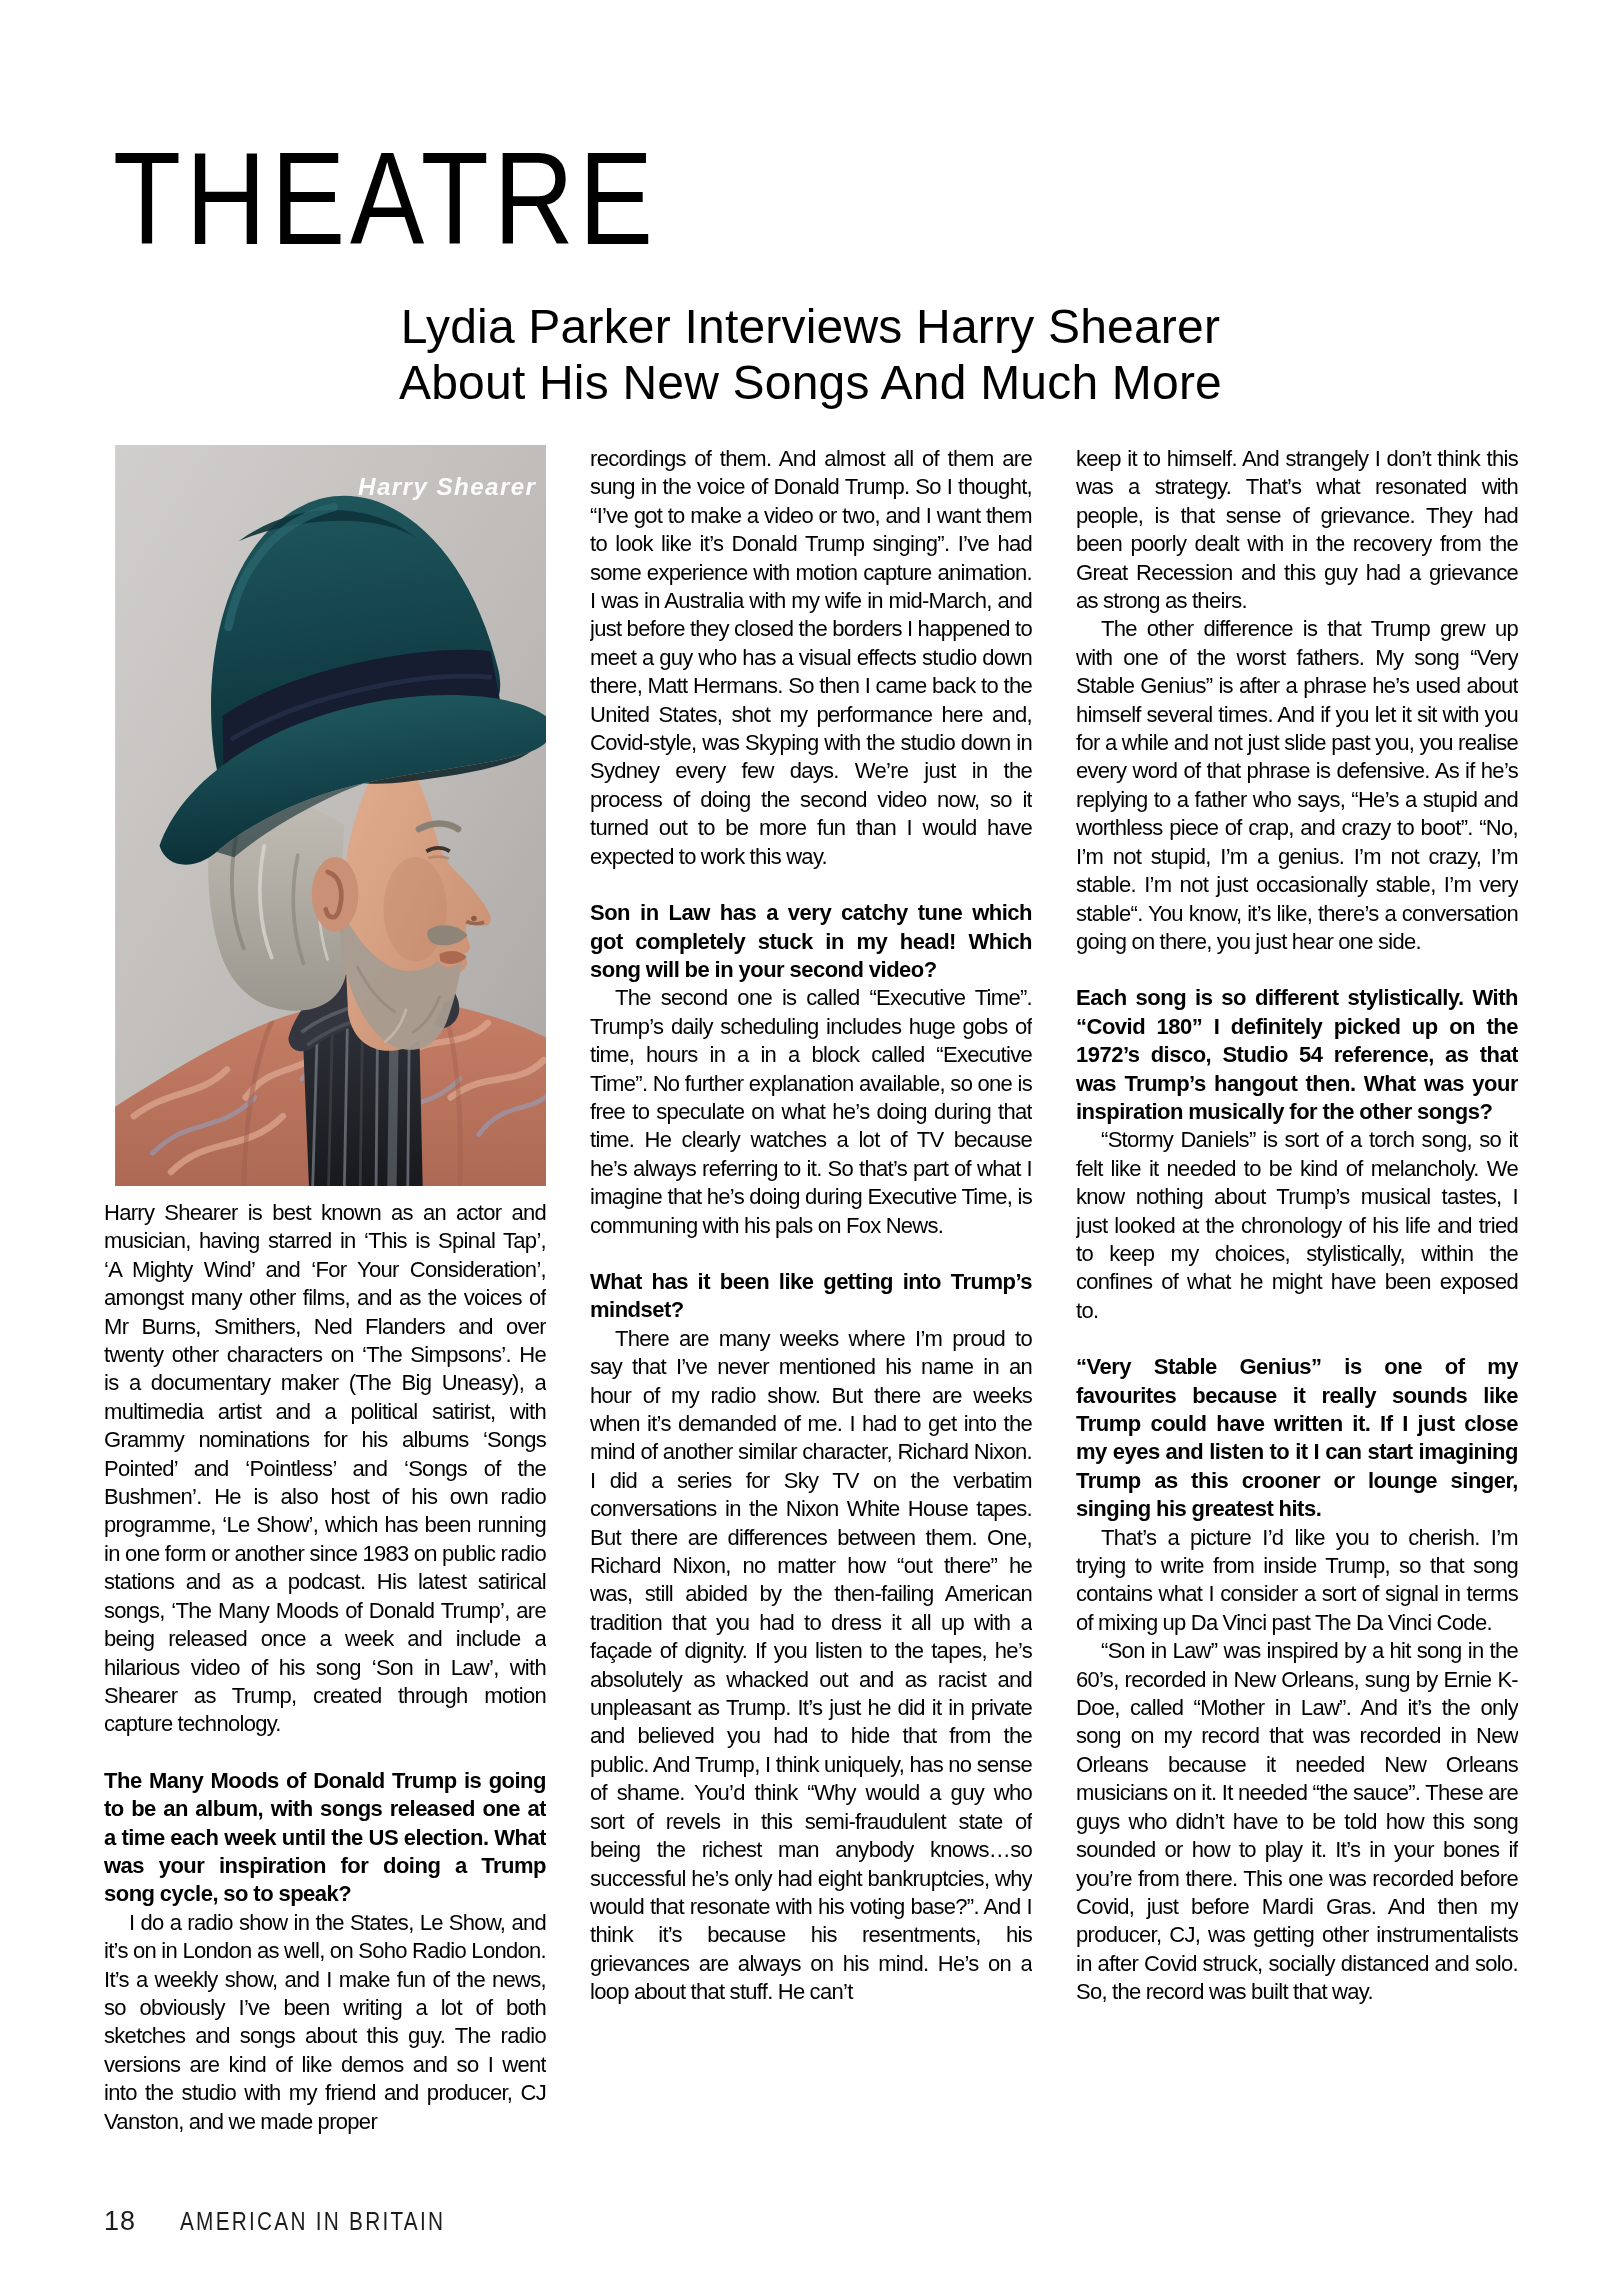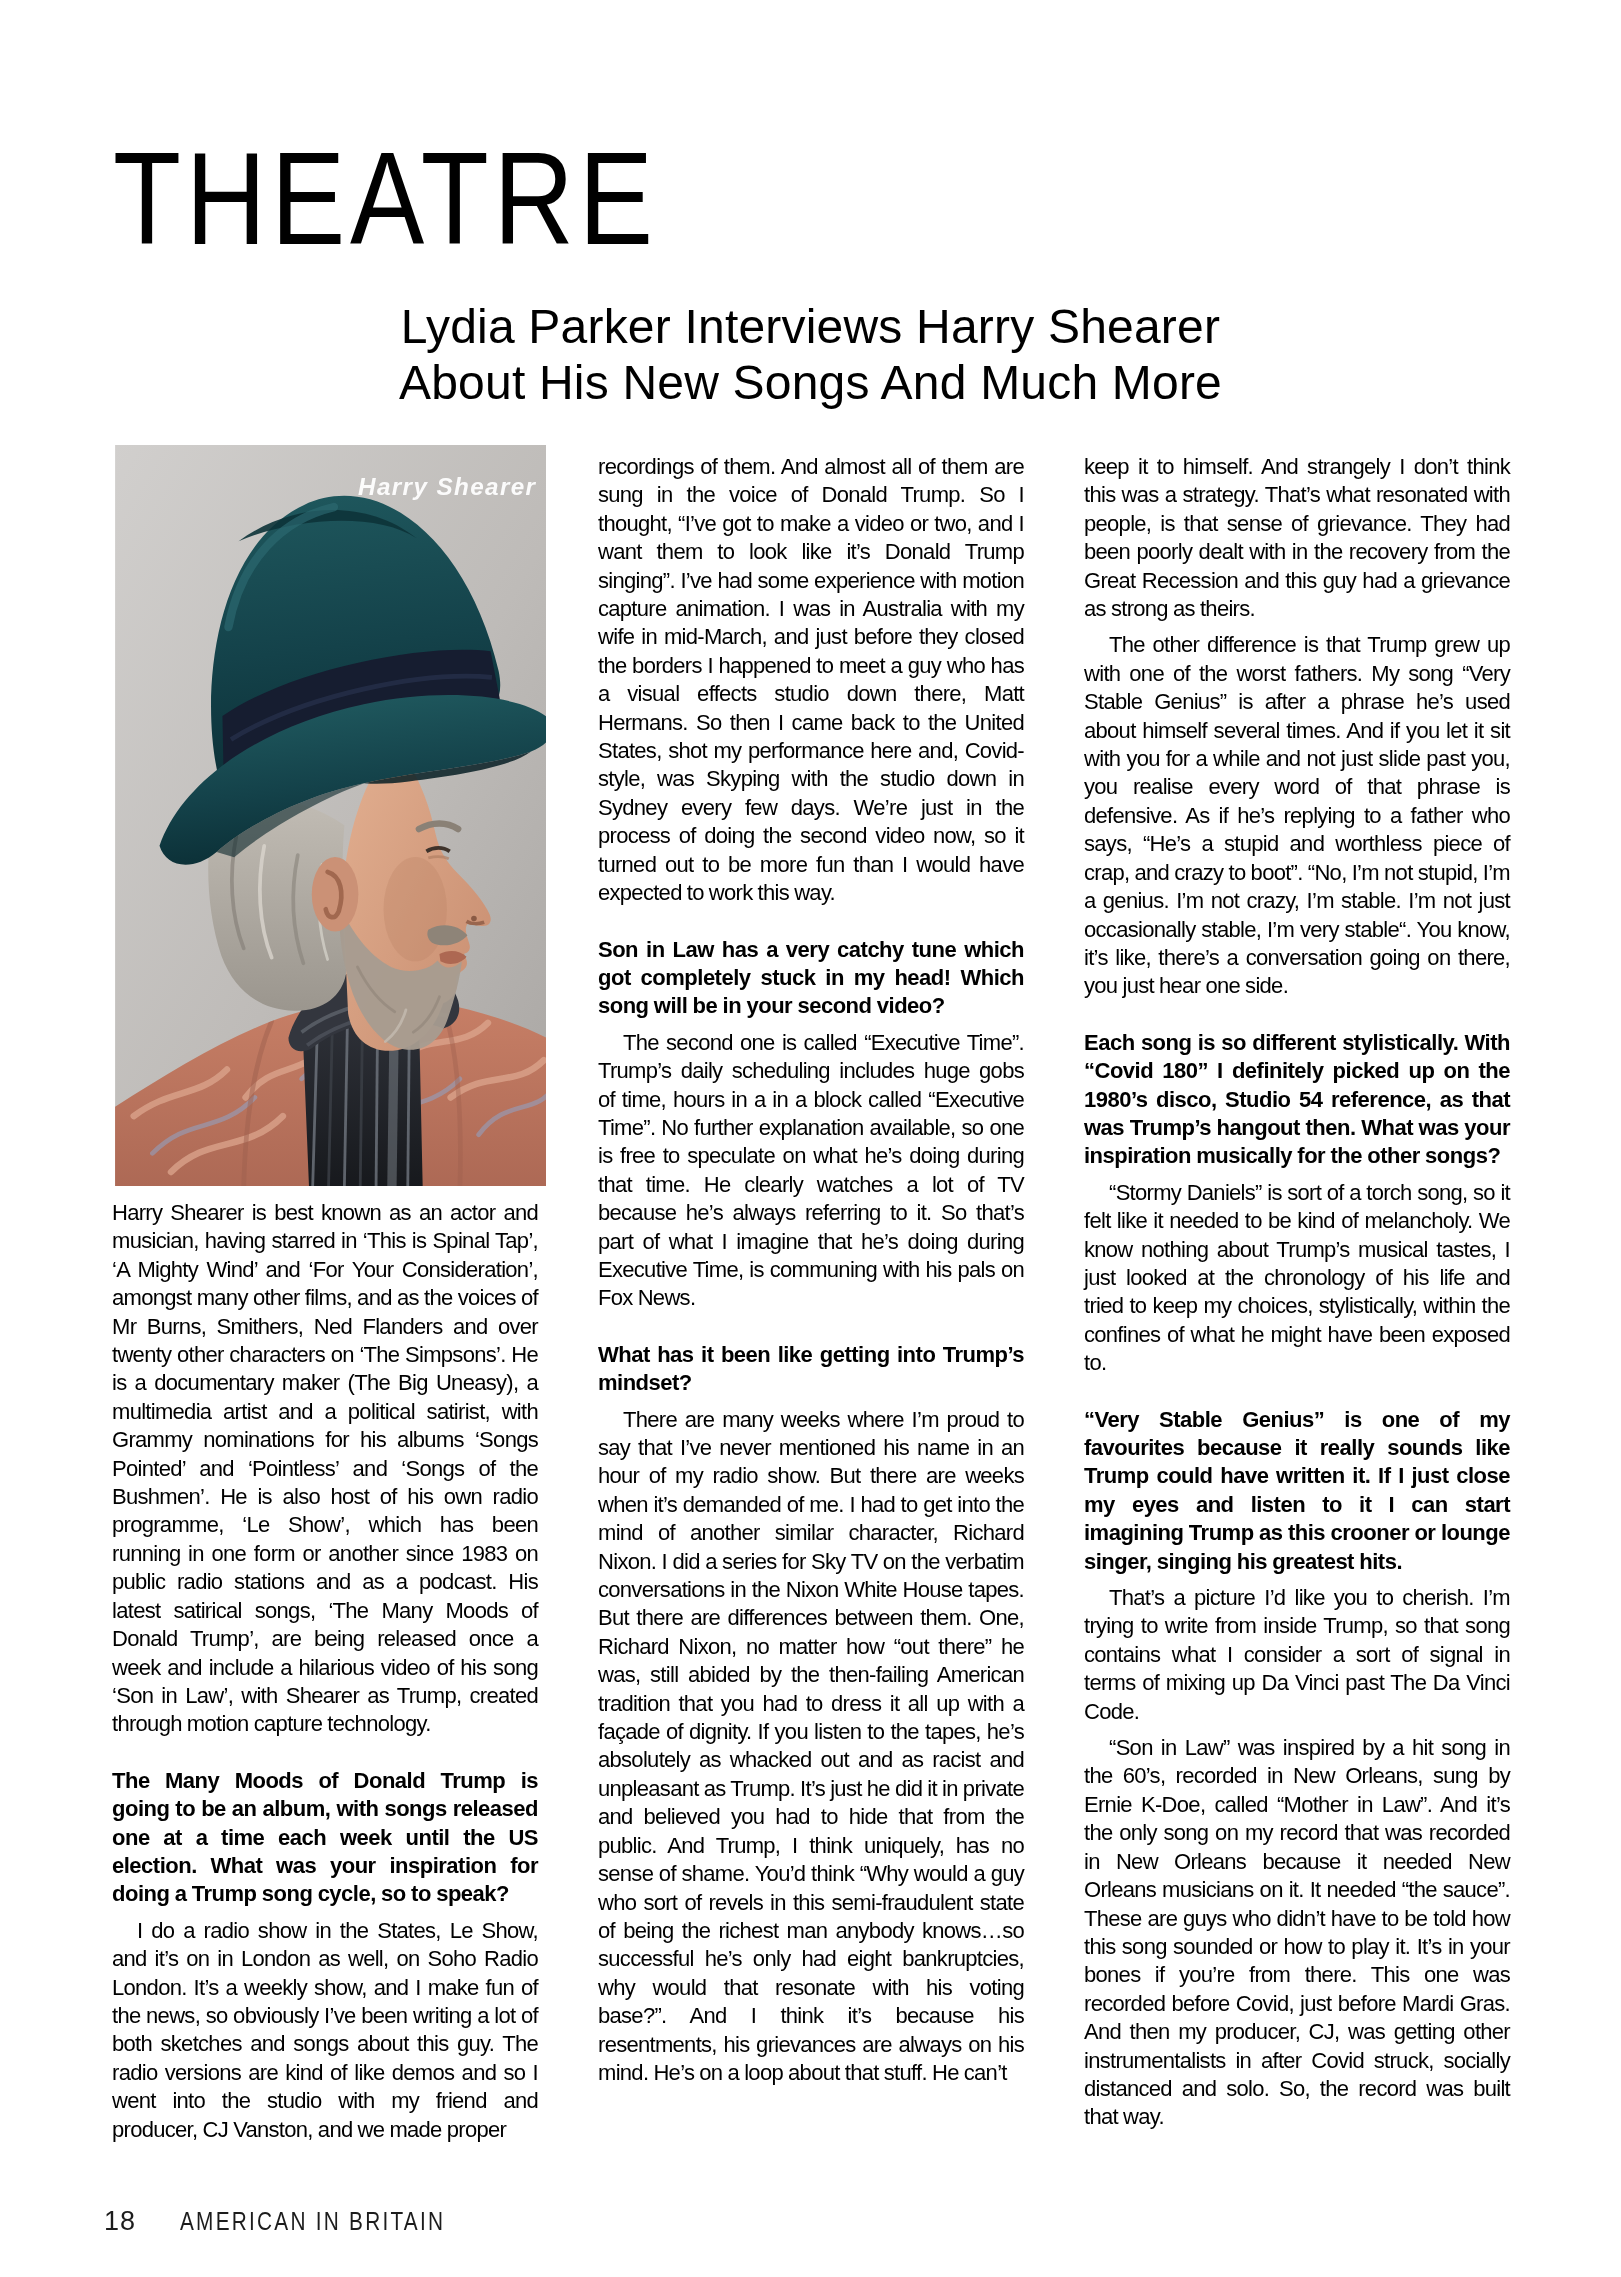--- a/index.html
+++ b/index.html
@@ -17,21 +17,21 @@
     font-size:48px;line-height:56px;font-weight:400;letter-spacing:0.2px;
   }
   .columns{
     position:absolute;left:104px;top:445px;width:1413px;height:1753px;
     display:grid;grid-template-columns:442px 442px 442px;column-gap:44px;
   }
   .col{overflow:hidden;}
   .photo{width:442px;height:741px;margin:0 0 13px 11px;position:relative;}
   .photo svg{display:block;}
   .block{
-    margin:8px;font-size:22px;line-height:28.4px;text-align:justify;
+    margin:0;font-size:22px;line-height:28.4px;text-align:justify;
     letter-spacing:-0.7px;word-spacing:-0.3px;
   }
   .block.bold{font-weight:700;letter-spacing:-0.5px;}
   .block.gap{margin-top:28px;}
   .block.indent{text-indent:25px;}
   .footer{
     position:absolute;left:104px;top:2206px;display:flex;align-items:baseline;color:#1c1c1c;
   }
   .footer .pnum{font-size:27px;letter-spacing:0.9px;width:76px;}
   .footer .mag{
@@ -178,21 +178,21 @@
       <p class="block">recordings of them. And almost all of them are sung in the voice of Donald Trump. So I thought, “I’ve got to make a video or two, and I want them to look like it’s Donald Trump singing”. I’ve had some experience with motion capture animation. I was in Australia with my wife in mid-March, and just before they closed the borders I happened to meet a guy who has a visual effects studio down there, Matt Hermans.  So then I came back to the United States, shot my performance here and, Covid-style, was Skyping with the studio down in Sydney every few days. We’re just in the process of doing the second video now, so it turned out to be more fun than I would have expected to work this way.</p>
       <p class="block bold gap">Son in Law has a very catchy tune which got completely stuck in my head! Which song will be in your second video?</p>
       <p class="block indent">The second one is called “Executive Time”. Trump’s daily scheduling includes huge gobs of time, hours in a in a block called “Executive Time”. No further explanation available, so one is free to speculate on what he’s doing during that time. He clearly watches a lot of TV because he’s always referring to it. So that’s part of what I imagine that he’s doing during Executive Time, is communing with his pals on Fox News.</p>
       <p class="block bold gap">What has it been like getting into Trump’s mindset?</p>
       <p class="block indent">There are many weeks where I’m proud to say that I’ve never mentioned his name in an hour of my radio show. But there are weeks when it’s demanded of me. I had to get into the mind of another similar character, Richard Nixon. I did a series for Sky TV on the verbatim conversations in the Nixon White House tapes. But there are differences between them. One, Richard Nixon, no matter how “out there” he was, still abided by the then-failing American tradition that you had to dress it all up with a façade of dignity.  If you listen to the tapes, he’s absolutely as whacked out and as racist and unpleasant as Trump. It’s just he did it in private and believed you had to hide that from the public. And Trump, I think uniquely, has no sense of shame. You’d think “Why would a guy who sort of revels in this semi-fraudulent state of being the richest man anybody knows…so successful he’s only had eight bankruptcies, why would that resonate with his voting base?”. And I think it’s because his resentments, his grievances are always on his mind. He’s on a loop about that stuff. He can’t</p>
     </div>
 
   <div class="col" id="col3">
       <p class="block">keep it to himself. And strangely I don’t think this was a strategy. That’s what resonated with people, is that sense of grievance. They had been poorly dealt with in the recovery from the Great Recession and this guy had a grievance as strong as theirs.</p>
       <p class="block indent">The other difference is that Trump grew up with one of the worst fathers. My song “Very Stable Genius” is after a phrase he’s used about himself several times. And if you let it sit with you for a while and not just slide past you, you realise every word of that phrase is defensive. As if he’s replying to a father who says, “He’s a stupid and worthless piece of crap, and crazy to boot”. “No, I’m not stupid, I’m a genius. I’m not crazy, I’m stable. I’m not just occasionally stable, I’m very stable“. You know, it’s like, there’s a conversation going on there, you just hear one side.</p>
-      <p class="block bold gap">Each song is so different stylistically. With “Covid 180” I definitely picked up on the 1980’s disco, Studio 54 reference, as that was Trump’s hangout then. What was your inspiration musically for the other songs?</p>
+      <p class="block bold gap">Each song is so different stylistically. With “Covid 180” I definitely picked up on the 1972’s disco, Studio 54 reference, as that was Trump’s hangout then. What was your inspiration musically for the other songs?</p>
       <p class="block indent">“Stormy Daniels” is sort of a torch song, so it felt like it needed to be kind of melancholy. We know nothing about Trump’s musical tastes, I just looked at the chronology of his life and tried to keep my choices, stylistically, within the confines of what he might have been exposed to.</p>
       <p class="block bold gap">“Very Stable Genius” is one of my favourites because it really sounds like Trump could have written it. If I just close my eyes and listen to it I can start imagining Trump as this crooner or lounge singer, singing his greatest hits.</p>
       <p class="block indent">That’s a picture I’d like you to cherish. I’m trying to write from inside Trump, so that song contains what I consider a sort of signal in terms of mixing up Da Vinci past The Da Vinci Code.</p>
       <p class="block indent">“Son in Law” was inspired by a hit song in the 60’s, recorded in New Orleans, sung by Ernie K-Doe, called “Mother in Law”. And it’s the only song on my record that was recorded in New Orleans because it needed New Orleans musicians on it. It needed “the sauce”. These are guys who didn’t have to be told how this song sounded or how to play it. It’s in your bones if you’re from there.  This one was recorded before Covid, just before Mardi Gras. And then my producer, CJ, was getting other instrumentalists in after Covid struck, socially distanced and solo. So, the record was built that way.</p>
     </div>
 
 </main>
 
 <footer class="footer">
   <span class="pnum">18</span>

